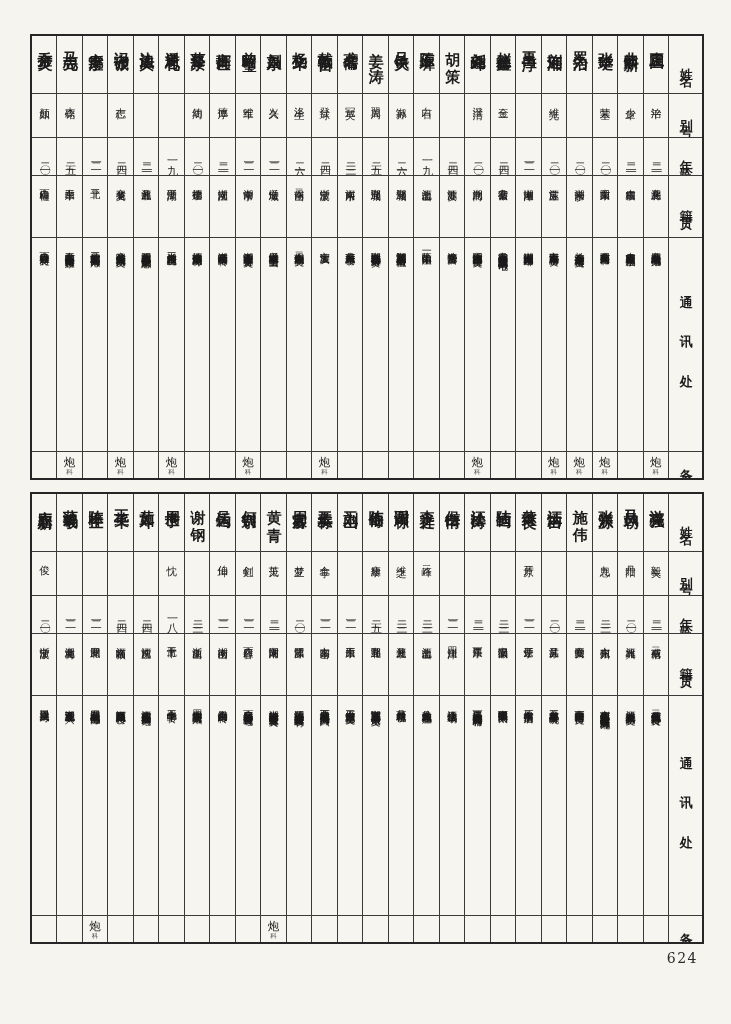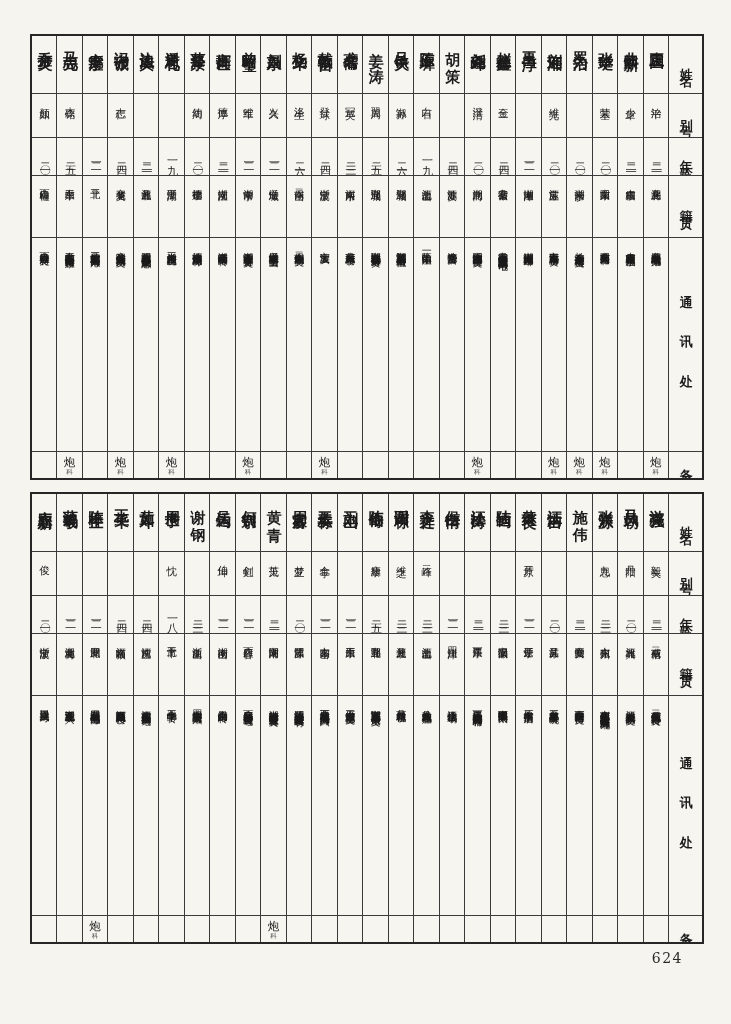--- a/index.html
+++ b/index.html
@@ -44,21 +44,21 @@
   .native-cell{align-items:flex-start;padding-top:5px;}
   .native-cell .vt{font-size:10px;line-height:1.15;letter-spacing:.05em;}
   .address-cell{align-items:flex-start;padding:6px 1px 4px;}
   .address-cell .vt{font-size:10px;line-height:1.15;max-height:198px;letter-spacing:.04em;}
   .remark-cell{flex-direction:column;align-items:center;padding-top:2px;}
   .remark-main{font-size:11.5px;line-height:1.1;}
   .remark-sub{font-size:6.5px;line-height:1;color:#3c3c3c;}
   .hcell{align-items:center;}
   .hcell .vt{font-size:13px;font-weight:bold;letter-spacing:.5em;}
   .hcell.r4 .vt{letter-spacing:3.1em;}
-  .page-num{position:absolute;top:950px;right:48px;font-size:14px;letter-spacing:1.5px;color:#2a2a2a;}
+  .page-num{position:absolute;top:950px;right:33px;font-size:14px;letter-spacing:1.5px;color:#2a2a2a;}
 </style>
 </head>
 <body>
 
 <div class="page">
   <div class="vtable" id="table-top">
       <div class="col header-col">
         <div class="cell hcell r0">
           <span class="vt">姓名</span>
         </div>

